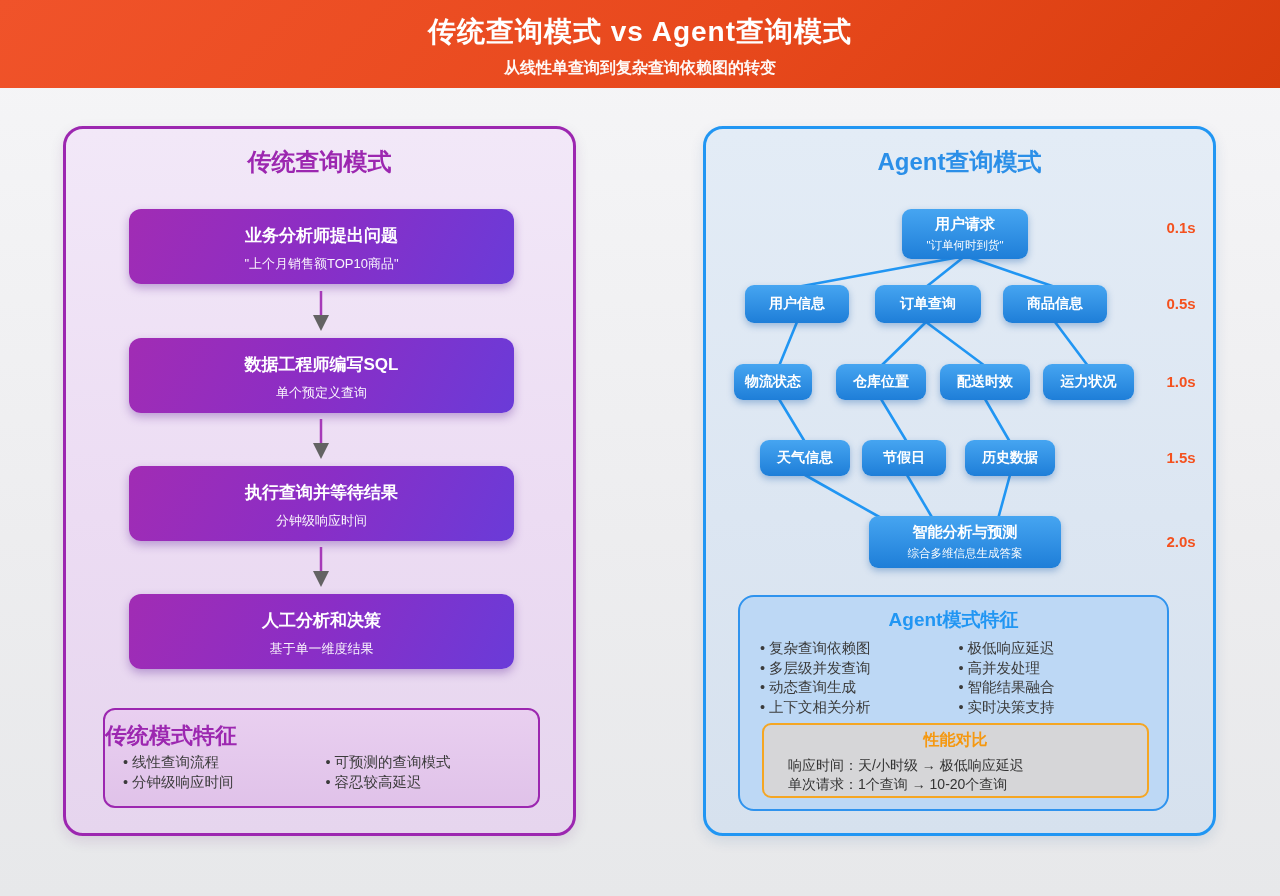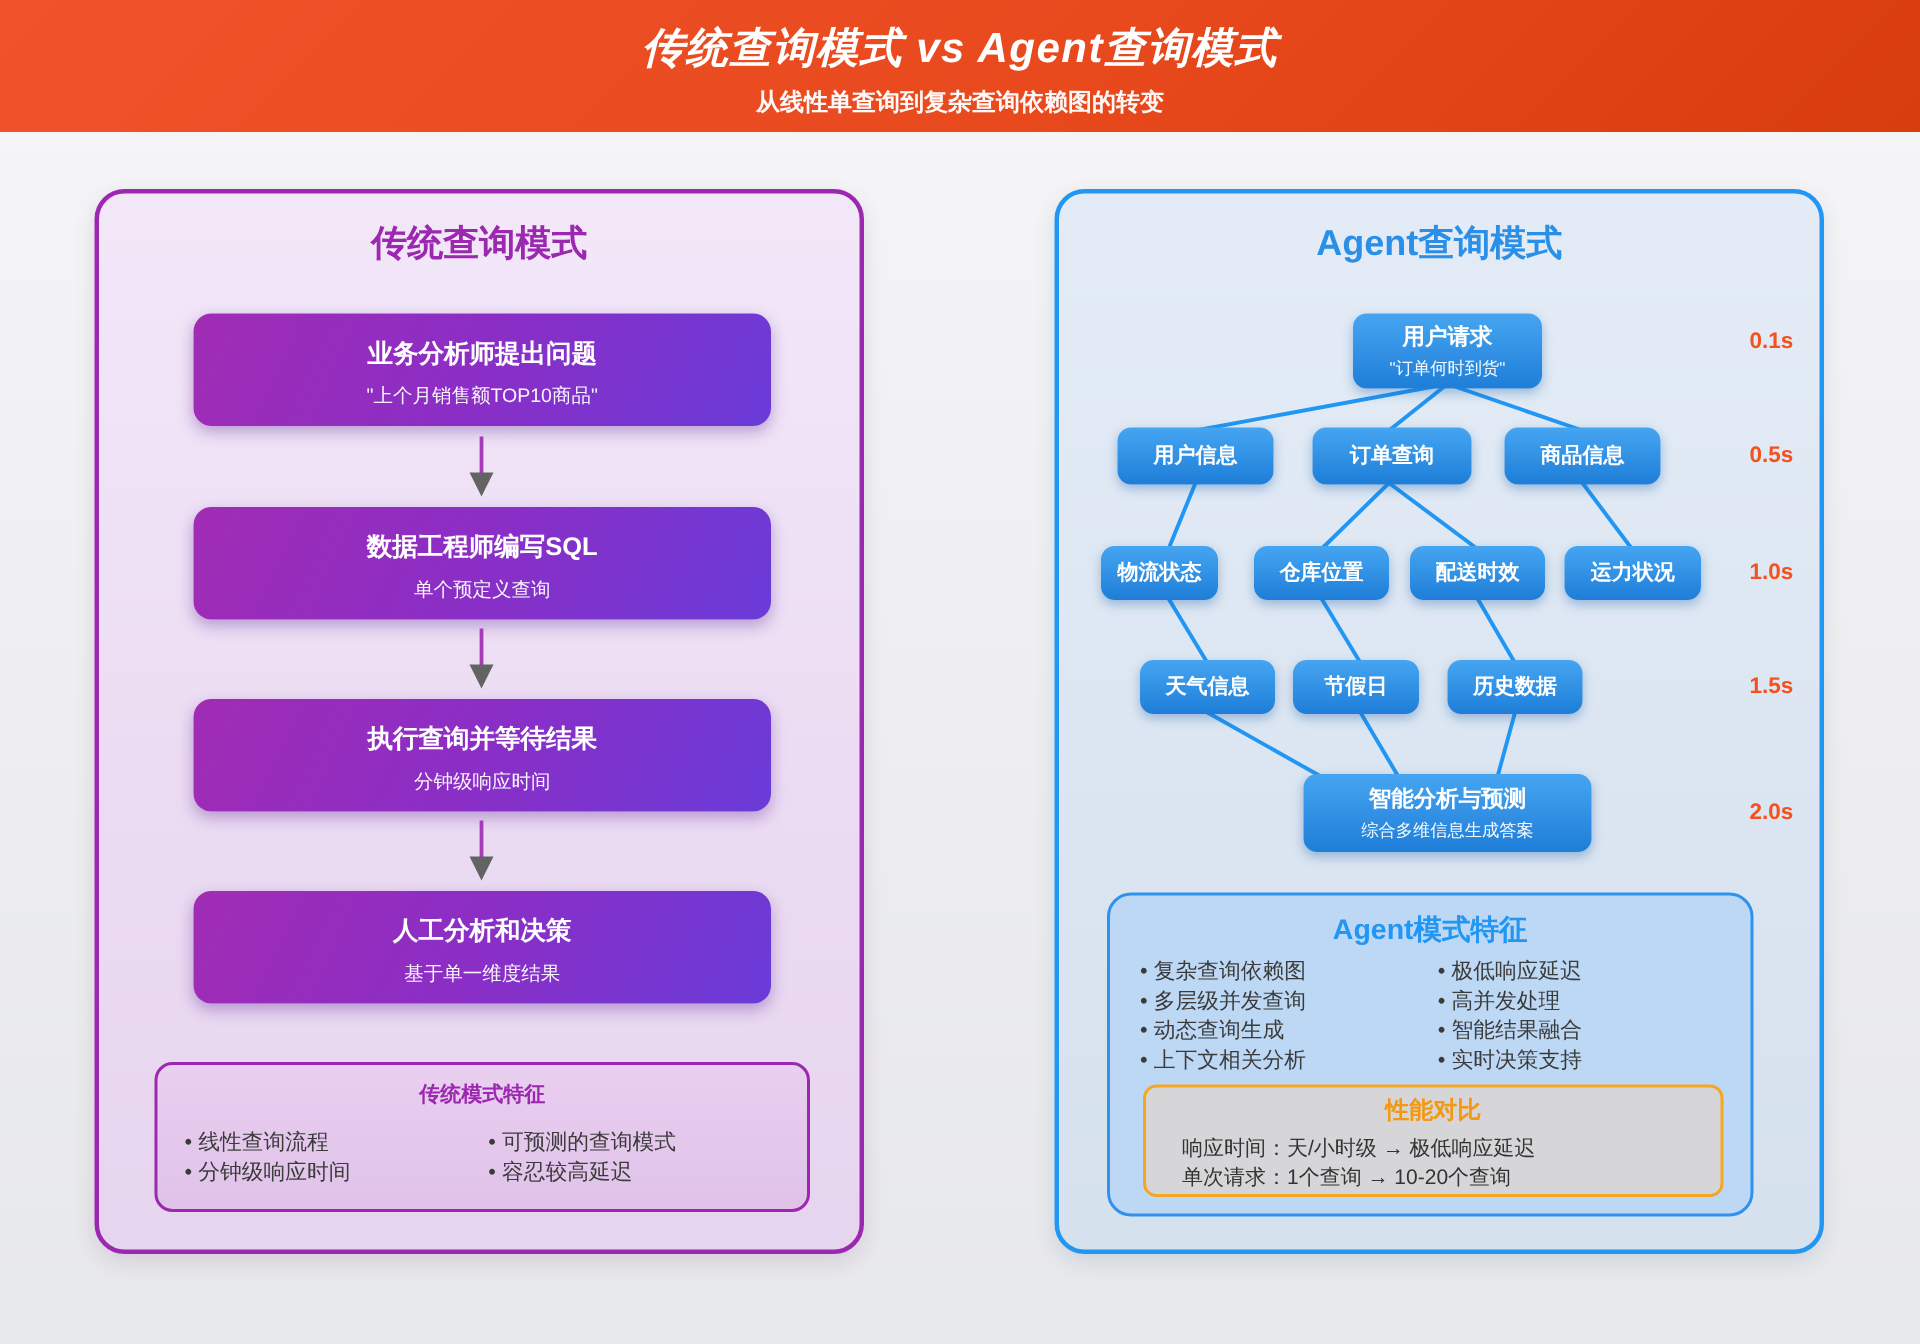--- a/index.html
+++ b/index.html
@@ -8,21 +8,21 @@
     font-family:"Liberation Sans","DejaVu Sans",sans-serif;
     background:linear-gradient(180deg,#f6f6f8 0%,#ededef 60%,#e7e8ea 100%);
     position:relative; overflow:hidden;
   }
   
   .header {
     position:absolute; left:0; top:0; width:1280px; height:88px;
     background:linear-gradient(135deg,#f0532a 0%,#e8491d 55%,#d83d0e 100%);
     color:#fff; text-align:center;
   }
-  .header .h-title { padding-top:13px; font-size:28px; font-weight:bold; letter-spacing:1px;font-style:italic; }
+  .header .h-title { padding-top:13px; font-size:28px; font-weight:bold; letter-spacing:1px; }
   .header .h-sub { margin-top:7px; font-size:16px; font-weight:bold; opacity:.97; }
 
   
   .panel { position:absolute; top:126px; width:513px; height:710px; border-radius:20px; }
   .panel-left {
     left:63px; border:3px solid #9c27b0;
     background:linear-gradient(180deg,#f2e8f8 0%,#ecdcf3 55%,#e6d5ee 100%);
     box-shadow:0 5px 14px rgba(80,20,110,.12);
   }
   .panel-right {
@@ -44,21 +44,21 @@
   .pstep .s-title { margin-top:15px; font-size:17px; font-weight:bold; }
   .pstep .s-sub { margin-top:8px; font-size:13px; color:rgba(255,255,255,.95); }
   .flow-arrow { position:absolute; left:245px; width:20px; height:44px; }
 
   
   .feat-left {
     position:absolute; left:37px; top:579px; width:437px; height:100px;
     border:2px solid #9c27b0; border-radius:12px;
     background:linear-gradient(180deg,#e9cff0 0%,#e0c2e9 100%);
   }
-  .feat-left .f-title { margin-top:11px; text-align:center; font-size:14px; font-weight:bold; color:#9c27b0; }
+  .feat-left .f-title { margin-top:11px; text-align:left; font-size:22px; font-weight:bold; color:#9c27b0; }
   .feat-cols { position:absolute; top:42px; left:18px; right:10px; display:flex; }
   .feat-col { width:50%; }
   .feat-item { font-size:14.5px; color:#3b3b3b; line-height:20px; }
   .feat-item::before { content:"• "; }
 
   
   .edges { position:absolute; left:0; top:0; pointer-events:none; }
   .node {
     position:absolute; border-radius:9px; color:#fff; text-align:center;
     background:linear-gradient(180deg,#46a5f1 0%,#1e7ed8 100%);

